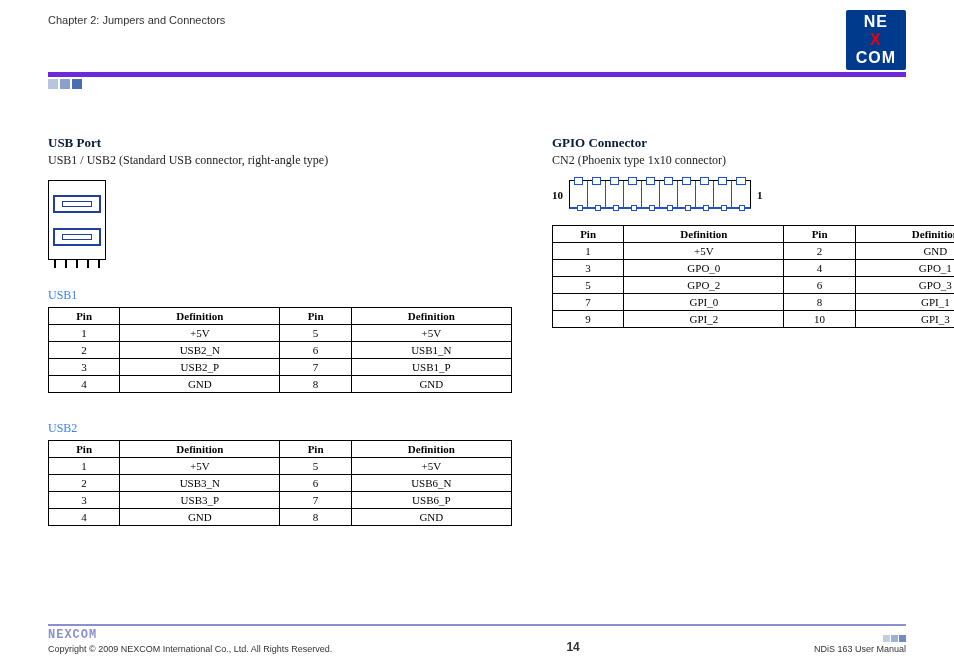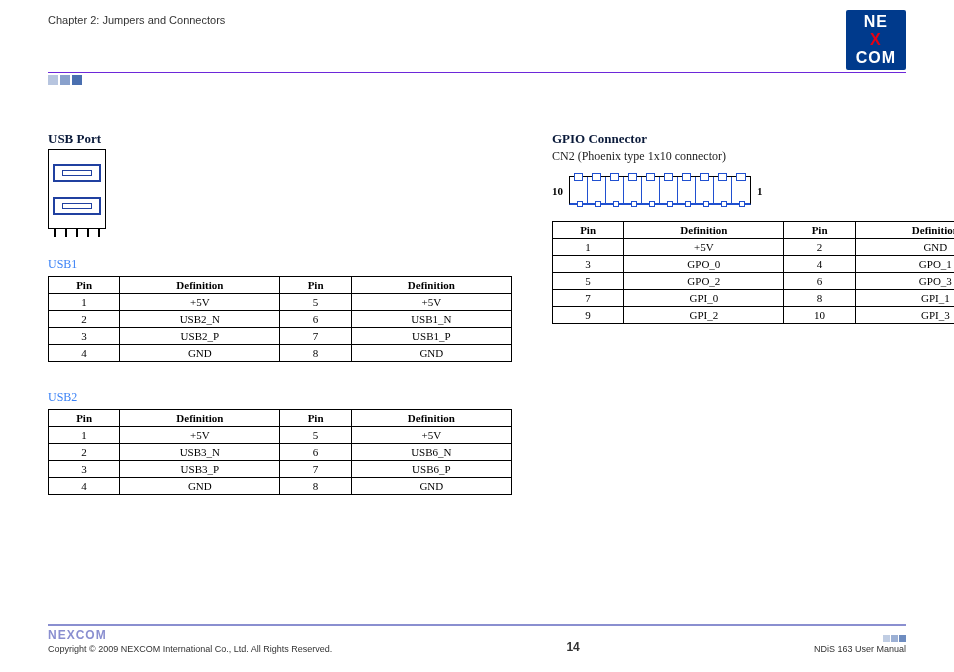--- a/index.html
+++ b/index.html
@@ -9,21 +9,21 @@
     color: #000;
     width: 954px;
     height: 672px;
     position: relative;
     padding: 10px 48px 0 48px;
   }
   .header {
     display: flex;
     justify-content: space-between;
     align-items: flex-start;
-    border-bottom: 1px solid #6d28d9;
+    border-bottom: 5px solid #6d28d9;
     padding-bottom: 2px;
     margin-bottom: 2px;
   }
   .chapter-title { font-size: 11px; color: #333; padding-top: 4px; }
   .logo {
     display: flex; align-items: center;
     background: #003a8c; color: #fff;
     font-weight: bold; font-size: 16px;
     padding: 3px 10px; letter-spacing: 1px;
     border-radius: 2px;
@@ -87,20 +87,21 @@
 
   .footer {
     position:absolute; left:48px; right:48px; bottom:18px;
     border-top:2px solid #8a8fd0;
     display:flex; justify-content:space-between; align-items:flex-end;
     font-size:9px; color:#333; padding-top:2px;
   }
   .footer-logo {
     font-size:12px; font-weight:bold; color:#8a8fd0; letter-spacing:1px;
     margin-bottom:2px;
+    font-family:Liberation Mono, monospace;
   }
   .footer-center { font-size:12px; font-weight:bold; }
   .footer-right { text-align:right; }
   .foot-sq { display:flex; gap:1px; justify-content:flex-end; margin-bottom:2px;}
   .fsq { width:7px; height:7px; background:#4a6fb0; }
   .fsq.a{opacity:.35}.fsq.b{opacity:.55}.fsq.c{opacity:.8}
 </style>
 </head>
 <body>
 
@@ -116,20 +117,21 @@
 </div>
 <div class="small-squares">
   <div class="sq l"></div>
     <div class="sq m"></div>
     <div class="sq"></div>
 </div>
 
 <div class="content">
   <div class="col">
     <div class="sec-title">USB Port</div>
+    <div class="sec-sub">USB1 / USB2 (Standard USB connector, right-angle type)</div>
 
     <div class="usb-diagram">
       <div class="usb-port">
           <div class="usb-inner"></div>
         </div>
       <div class="usb-port">
           <div class="usb-inner"></div>
         </div>
       <div class="usb-legs">
           <div class="leg"></div>

